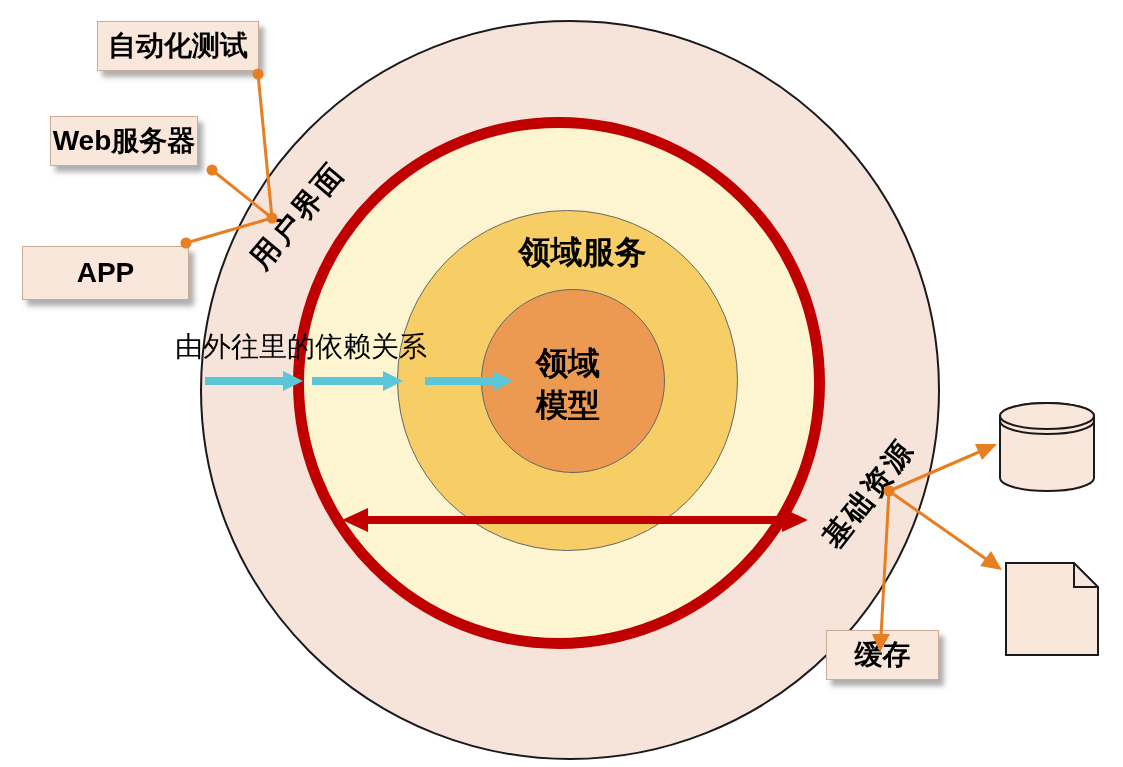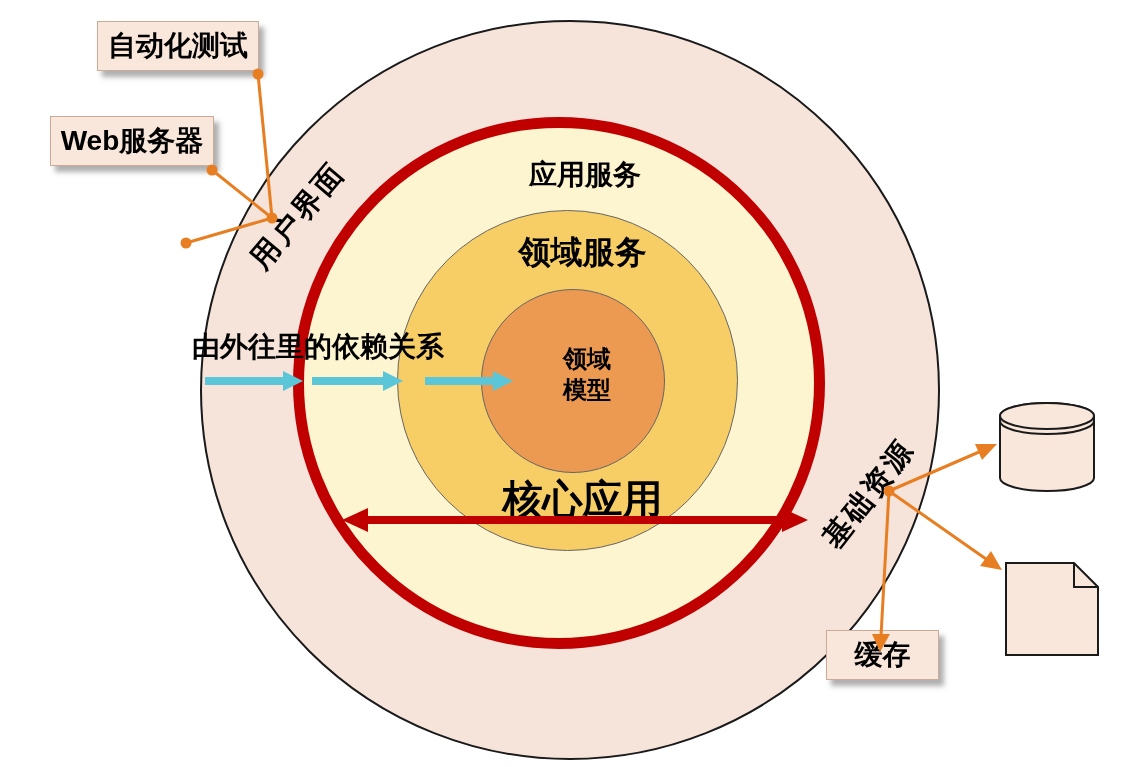--- a/index.html
+++ b/index.html
@@ -24,37 +24,37 @@
     border:1.5px solid #666;
   }
   .inner{
     left:481px;top:289px;width:184px;height:184px;
     background:var(--domain-model-fill,#EC9A52);
     border:1.5px solid #666;
   }
   .lbl{position:absolute;font-weight:bold;text-align:center;}
   .lbl-appservice{left:460px;top:156px;width:250px;font-size:28px;}
   .lbl-domainservice{left:460px;top:231px;width:245px;font-size:32px;}
-  .lbl-domainmodel{left:495px;top:343px;width:184px;font-size:24px;line-height:1.3;white-space:pre-line;}
+  .lbl-domainmodel{left:476px;top:343px;width:184px;font-size:32px;line-height:1.3;white-space:pre-line;}
   .lbl-coreapp{left:430px;top:472px;width:305px;font-size:40px;}
-  .lbl-dependency{position:absolute;left:192px;top:328px;font-size:28px;font-weight:bold;}
+  .lbl-dependency{position:absolute;left:175px;top:328px;font-size:28px;font-weight:normal;}
   .ring-label{
     position:absolute;font-weight:bold;font-size:29px;letter-spacing:3px;white-space:nowrap;
     transform:translate(-50%,-50%) rotate(-50deg);
   }
   .ring-label.ui{left:298px;top:216px;}
   .ring-label.infra{left:869px;top:494px;transform:translate(-50%,-50%) rotate(-52deg);}
   .node{
     position:absolute;box-sizing:border-box;display:flex;align-items:center;justify-content:center;
     background:var(--node-fill,#FAE7DC);border:1px solid var(--node-border,#C9AB97);
     box-shadow:5px 6px 5px rgba(110,110,110,.55);
     font-weight:bold;font-size:28px;text-align:center;
   }
   .node-autotest{left:97px;top:21px;width:162px;height:50px;}
-  .node-webserver{left:50px;top:116px;width:164px;height:50px;}
+  .node-webserver{left:50px;top:116px;width:148px;height:50px;}
   .node-app{left:22px;top:246px;width:167px;height:54px;}
   .node-cache{left:826px;top:630px;width:113px;height:50px;}
   .overlay{position:absolute;left:0;top:0;width:1123px;height:767px;pointer-events:none;}
   .line-orange{stroke:var(--connector-orange,#E87E22);stroke-width:3;fill:none;}
   .dot{fill:var(--connector-orange,#E87E22);}
   .head-orange{fill:var(--connector-orange,#E87E22);}
   .shaft-cyan{stroke:var(--arrow-cyan,#5BC6D8);stroke-width:8;}
   .head-cyan{fill:var(--arrow-cyan,#5BC6D8);}
   .shaft-red{stroke:var(--core-ring-red,#C00000);stroke-width:8;}
   .head-red{fill:var(--core-ring-red,#C00000);}
@@ -66,34 +66,35 @@
 </head>
 <body>
 
 <div class="canvas">
 
   <div class="circle outer"></div>
   <div class="circle redring"></div>
   <div class="circle mid"></div>
   <div class="circle inner"></div>
 
-  <div class="lbl lbl-appservice">应用服务</div>
   <div class="lbl lbl-domainservice">领域服务</div>
   <div class="lbl lbl-domainmodel">领域
 模型</div>
-  <div class="lbl lbl-coreapp">核心应用</div>
   <div class="ring-label ui">用户界面</div>
   <div class="ring-label infra">基础资源</div>
   <div class="lbl-dependency">由外往里的依赖关系</div>
 
   <div class="node node-autotest">
     <span>自动化测试</span>
   </div>
   <div class="node node-webserver">
     <span>Web服务器</span>
+  </div>
+  <div class="node node-app">
+    <span>APP</span>
   </div>
 
   <div class="node node-cache">
     <span>缓存</span>
   </div>
 
   <div class="lbl-db">DB</div>
   <div class="lbl-filesys">文件
 系统</div>
 

